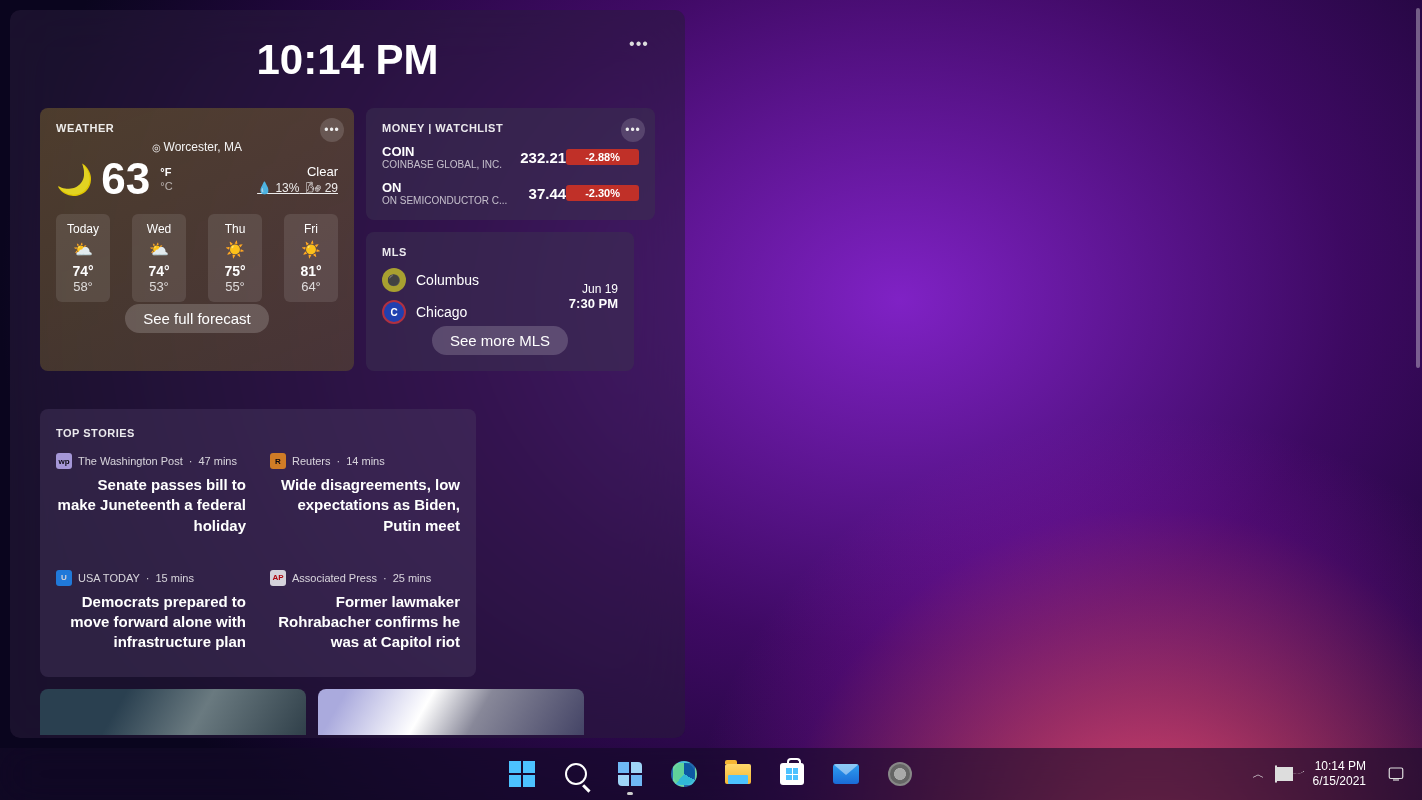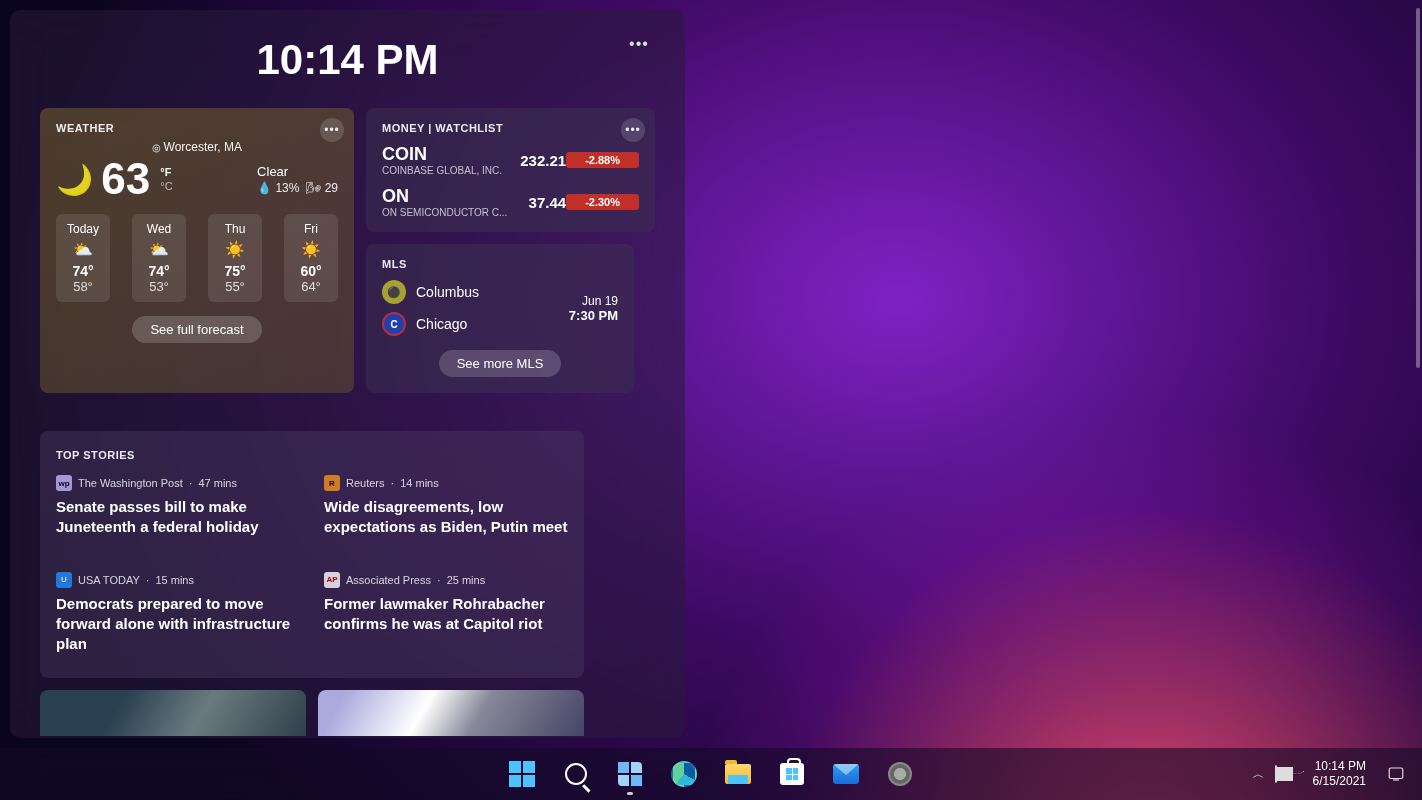--- a/index.html
+++ b/index.html
@@ -28,50 +28,50 @@
   .card-title { font-size: 11px; font-weight:700; letter-spacing:0.5px; color:rgba(255,255,255,0.9); }
   .card-menu { position:absolute; top:10px; right:10px; width:24px; height:24px; border-radius:50%; background:rgba(255,255,255,0.15); display:flex; align-items:center; justify-content:center; font-size:12px; color:#eee; cursor:pointer; letter-spacing:1px;}
   .loc { text-align:center; font-size:12px; margin-top:6px; color:#f4f4f4;}
   .loc::before{content:"◎ "; font-size:10px;}
   .wnow { display:flex; align-items:center; gap:8px; margin-top:0px;}
   .moon { font-size:30px; filter: hue-rotate(10deg);}
   .temp { font-size:44px; font-weight:600; }
   .units { display:flex; flex-direction:column; font-size:11px; gap:2px; margin-left:2px;}
   .units .f{ font-weight:700;}
   .units .c{ opacity:.6;}
-  .cond { margin-left:auto; text-align:left; font-size:13px;}
-  .cond .sub{font-size:12px; opacity:.9; margin-top:2px;}
+  .cond { margin-left:auto; text-align:right; font-size:13px;}
+  .cond .sub{font-size:12px; opacity:.9; margin-top:2px;text-decoration:underline;}
   .days { display:flex; gap:22px; margin-top:10px;}
   .day { flex:1; background: rgba(255,255,255,0.10); border-radius:6px; padding:8px 0; text-align:center; font-size:12px;}
   .day .ic{font-size:16px; margin:4px 0;}
   .day .hi{font-size:14px; font-weight:600;}
   .day .lo{font-size:13px; opacity:.8;}
-  .pill { display:block; margin:14px auto 2px auto; background:rgba(255,255,255,0.18); border:none; color:#fff; font-size:13px; padding:6px 18px; border-radius:20px; cursor:pointer;}
+  .pill { display:block; margin:2px auto 2px auto; background:rgba(255,255,255,0.18); border:none; color:#fff; font-size:15px; padding:6px 18px; border-radius:20px; cursor:pointer;}
   .stock { display:flex; align-items:center; margin-top:10px;}
-  .stock .sym{font-size:18px; font-weight:700;}
+  .stock .sym{font-size:13px; font-weight:700;}
   .stock .co {font-size:10px; opacity:.7;}
   .stock .left{display:flex; flex-direction:column;}
   .stock .price{margin-left:auto; font-size:15px; font-weight:600; }
   .badge { background:#c03028; border-radius:3px; font-size:11px; padding:2px 19px; font-weight:600;}
   .match { display:flex; align-items:center; margin-top:10px;}
   .teams{display:flex; flex-direction:column; gap:8px;}
   .team{display:flex; align-items:center; gap:10px; font-size:14px;}
   .crest{width:24px; height:24px; border-radius:50%; display:flex; align-items:center; justify-content:center; font-size:11px; font-weight:700;}
   .crest.c1{background:#a8a030; color:#000;}
   .crest.c2{background:#2040b0; border:2px solid #b03040; color:#fff; font-size:10px;}
   .when{margin-left:auto; text-align:right; font-size:12px;}
   .when .t{font-weight:700; font-size:13px;}
-  .topstories { margin-top:38px; width:544px; background: rgba(70,55,95,0.45); border-radius:8px; padding:18px 16px 24px 16px;}
+  .topstories { margin-top:38px; width:436px; background: rgba(70,55,95,0.45); border-radius:8px; padding:18px 16px 24px 16px;}
   .tsgrid{ display:grid; grid-template-columns:1fr 1fr; column-gap:24px; row-gap:34px; margin-top:14px;}
   .story .src{font-size:11px; opacity:.8; display:flex; align-items:center; gap:6px;}
   .srclogo{width:16px; height:16px; border-radius:3px; background:#c4b5fd; color:#000; font-size:8px; font-weight:700; display:flex; align-items:center; justify-content:center;}
   .srclogo.r{background:#f7931e;}
   .srclogo.u{background:#1e90ff; color:#fff;}
   .srclogo.a{background:#fff; color:#c00;}
-  .story .hl{font-size:15px; font-weight:600; line-height:1.35; margin-top:6px;}
+  .story .hl{font-size:15px; font-weight:600; line-height:1.35; margin-top:6px;text-align:right;}
   .imgcards{display:flex; gap:12px; margin-top:12px;}
   .imgcard{width:266px; height:46px; border-radius:8px 8px 0 0;}
   .imgcard.a{background:linear-gradient(120deg,#2a4050 30%,#6a7a80 60%,#30404a 100%);}
   .imgcard.b{background:linear-gradient(120deg,#aad 10%,#fff 40%,#889 60%,#446 100%);}
   
   .taskbar{ position:absolute; left:0; right:0; bottom:0; height:52px; background: rgba(20,10,40,0.6); backdrop-filter: blur(20px); display:flex; align-items:center;}
   .tb-center{position:absolute; left:50%; transform:translateX(-50%); display:flex; gap:8px;}
   .tb-icon{ width:46px; height:46px; display:flex; align-items:center; justify-content:center; border-radius:4px; cursor:pointer; position:relative;}
   .tb-icon.active::after{content:""; position:absolute; bottom:2px; left:50%; transform:translateX(-50%); width:6px; height:3px; background:#ccc; border-radius:2px;}
   .tb-right{position:absolute; right:10px; display:flex; align-items:center; gap:6px;}
@@ -147,21 +147,21 @@
           </div>
         <div class="day">
             <div>Thu</div>
             <div class="ic">☀️</div>
             <div class="hi">75°</div>
             <div class="lo">55°</div>
           </div>
         <div class="day">
             <div>Fri</div>
             <div class="ic">☀️</div>
-            <div class="hi">60°</div>
+            <div class="hi">81°</div>
             <div class="lo">64°</div>
           </div>
       </div>
       <button class="pill">See full forecast</button>
     </div>
 
     <div style="display:flex; flex-direction:column; gap:12px;">
       <div class="card money">
         <div class="card-title">MONEY | WATCHLIST</div>
         <div class="card-menu">•••</div>

